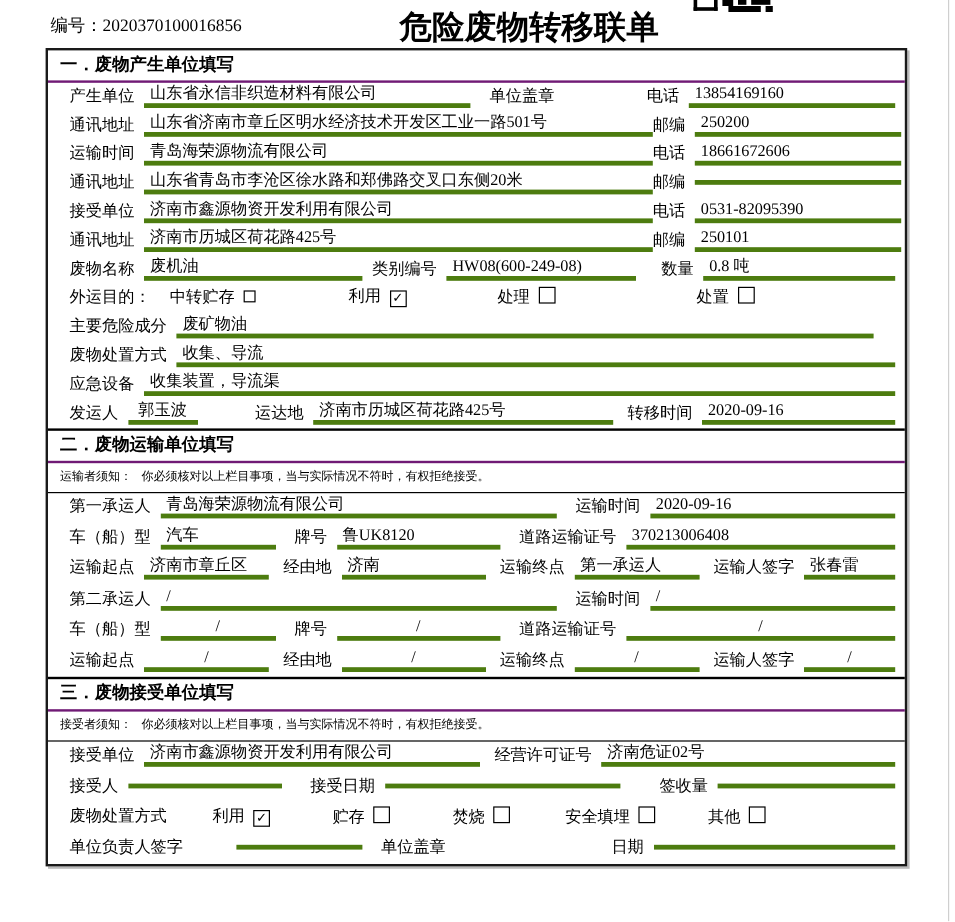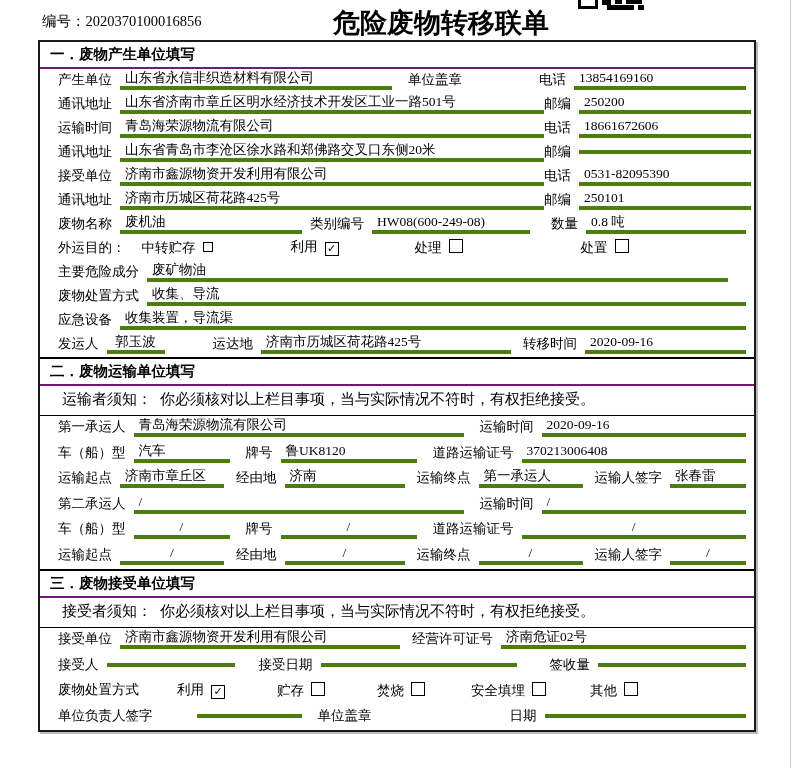--- a/index.html
+++ b/index.html
@@ -13,21 +13,21 @@
   .qr{position:absolute;left:576px;top:0;width:72px;height:11px;}
   .qr .b{position:absolute;background:#000;}
   .qr .o{position:absolute;left:2px;top:0;width:14px;height:6px;border:3px solid #000;border-top:none;background:#fff;}
 
   
   .formbox{position:absolute;left:38px;top:40px;width:718px;box-sizing:border-box;
            border:2px solid #1a1a1a;box-shadow:2px 2px 0 #bbb;background:#fff;}
   .sec-h{font-family:"Liberation Sans","DejaVu Sans",sans-serif;font-weight:bold;font-size:14.5px;
          padding:4px 10px 4px 10px;border-bottom:2px solid #701a75;line-height:17px;}
   .sec-h.mid{border-top:2px solid #000;}
-  .notice{display:flex;align-items:flex-end;padding:4px 10px 6px 22px;border-bottom:1.5px solid #000;font-size:15px;}
+  .notice{display:flex;align-items:flex-end;padding:4px 10px 6px 10px;border-bottom:1.5px solid #000;font-size:10px;}
 
   .row{display:flex;align-items:center;box-sizing:border-box;height:24px;
        padding:0 8px 3px 18px;font-size:13.5px;line-height:16px;}
   .row.t{height:25.5px;}
   .lb{white-space:nowrap;margin-right:8px;flex:0 0 auto;}
   .ml8{margin-left:8px;}  .ml12{margin-left:12px;}  .ml16{margin-left:16px;}
   .ml24{margin-left:24px;} .ml30{margin-left:30px;} .ml36{margin-left:36px;}
   .ml44{margin-left:44px;} .ml46{margin-left:46px;} .ml48{margin-left:48px;}
   .ml52{margin-left:52px;} .ml76{margin-left:76px;} .ml78{margin-left:78px;} .ml118{margin-left:118px;} .ml130{margin-left:130px;}
   .uv{border-bottom:4px solid #4d7c0f;padding:0 3px 0 5px;white-space:nowrap;overflow:hidden;

